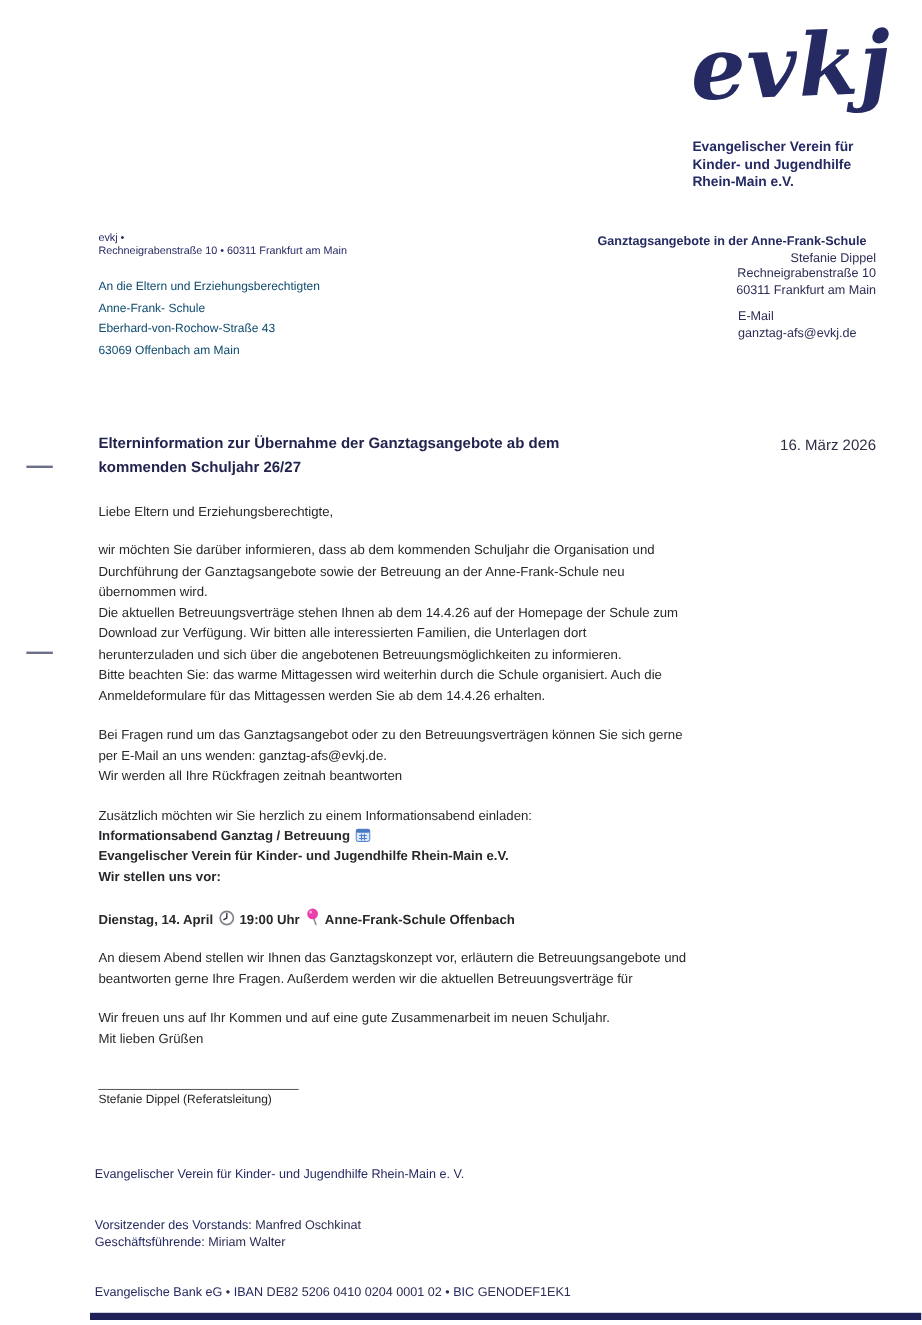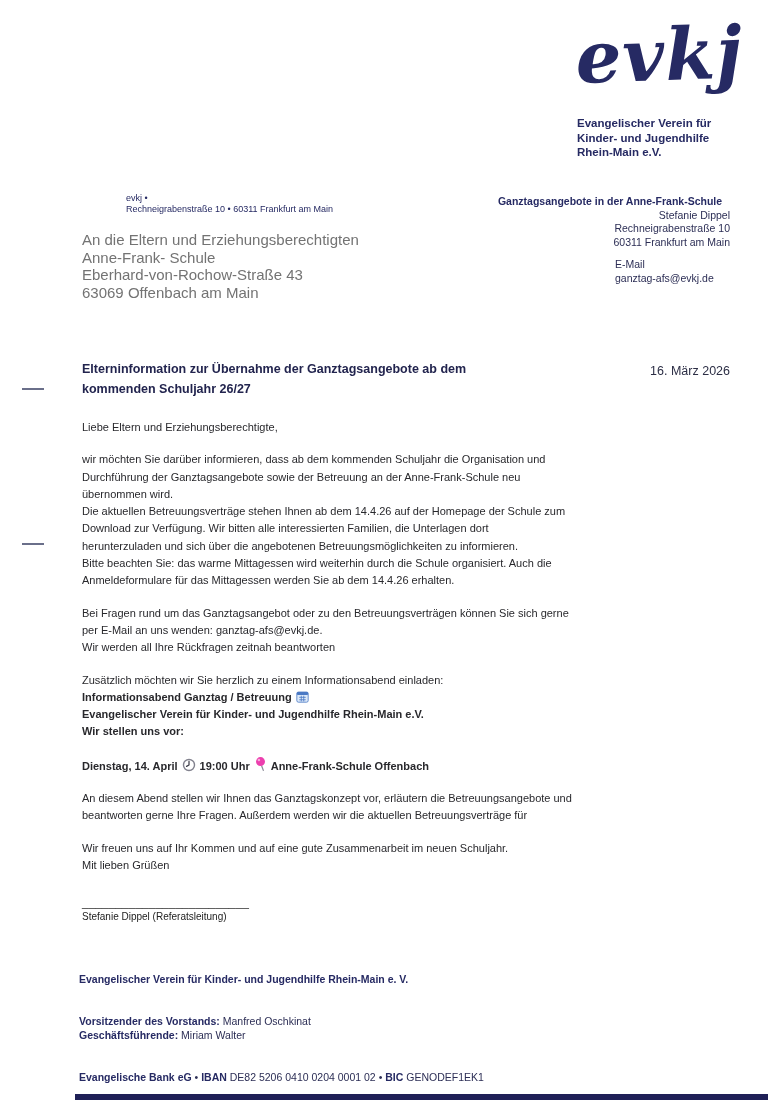--- a/index.html
+++ b/index.html
@@ -7,22 +7,22 @@
         font-family:"Liberation Sans",sans-serif;overflow:hidden;}
 
   
   .logo{position:absolute;left:577px;top:16px;color:#262a63;}
   .logo .mark{font-family:"DejaVu Serif",serif;font-style:italic;font-weight:700;
               font-size:72px;line-height:84px;letter-spacing:1px;transform:rotate(-2deg);
               transform-origin:left bottom;}
   .logo .tag{font-size:11.5px;font-weight:600;line-height:14.5px;margin-top:16px;}
 
   
-  .sender{position:absolute;left:82px;top:193px;font-size:9px;line-height:11px;color:#262a63;margin-left:44px;}
-  .recipient{position:absolute;left:82px;top:231px;font-size:15px;line-height:17.5px;color:#737373;}
+  .sender{position:absolute;left:82px;top:193px;font-size:9px;line-height:11px;color:#262a63;}
+  .recipient{position:absolute;left:82px;top:231px;font-size:10px;line-height:17.5px;color:#0c4a6e;}
 
   
   .contact{position:absolute;left:490px;top:195px;width:240px;text-align:right;
            font-size:10.5px;line-height:13.5px;color:#2c2e55;}
   .contact .t{font-weight:700;color:#262a63;text-align:center;}
   .contact .email{text-align:left;padding-left:125px;margin-top:9px;}
 
   
   .subject{position:absolute;left:82px;top:360px;width:500px;font-size:12.5px;
            font-weight:700;line-height:19.5px;color:#22244e;}
@@ -40,21 +40,21 @@
   .gap{margin-top:15px;}
   .icn{display:inline-block;vertical-align:-2px;margin:0 4px;line-height:0;}
 
   
   .sig{position:absolute;left:82px;top:896px;}
   .sig .rule{font-size:12px;line-height:12px;color:#444;}
   .sig .nm{font-size:10px;margin-top:3px;color:#222;}
 
   
   .footer{position:absolute;left:79px;top:972px;font-size:10.5px;line-height:14px;color:#2c2e55;}
-  .footer .bold{font-weight:700;color:#262a63;}
+  .footer .bold{font-weight:400;color:#262a63;}
   .fgap{margin-top:28px;}
 
   
   .bar{position:absolute;left:75px;right:0;top:1094px;height:6px;background:#1f2057;}
 </style>
 </head>
 <body>
 
 <div class="page">
 

